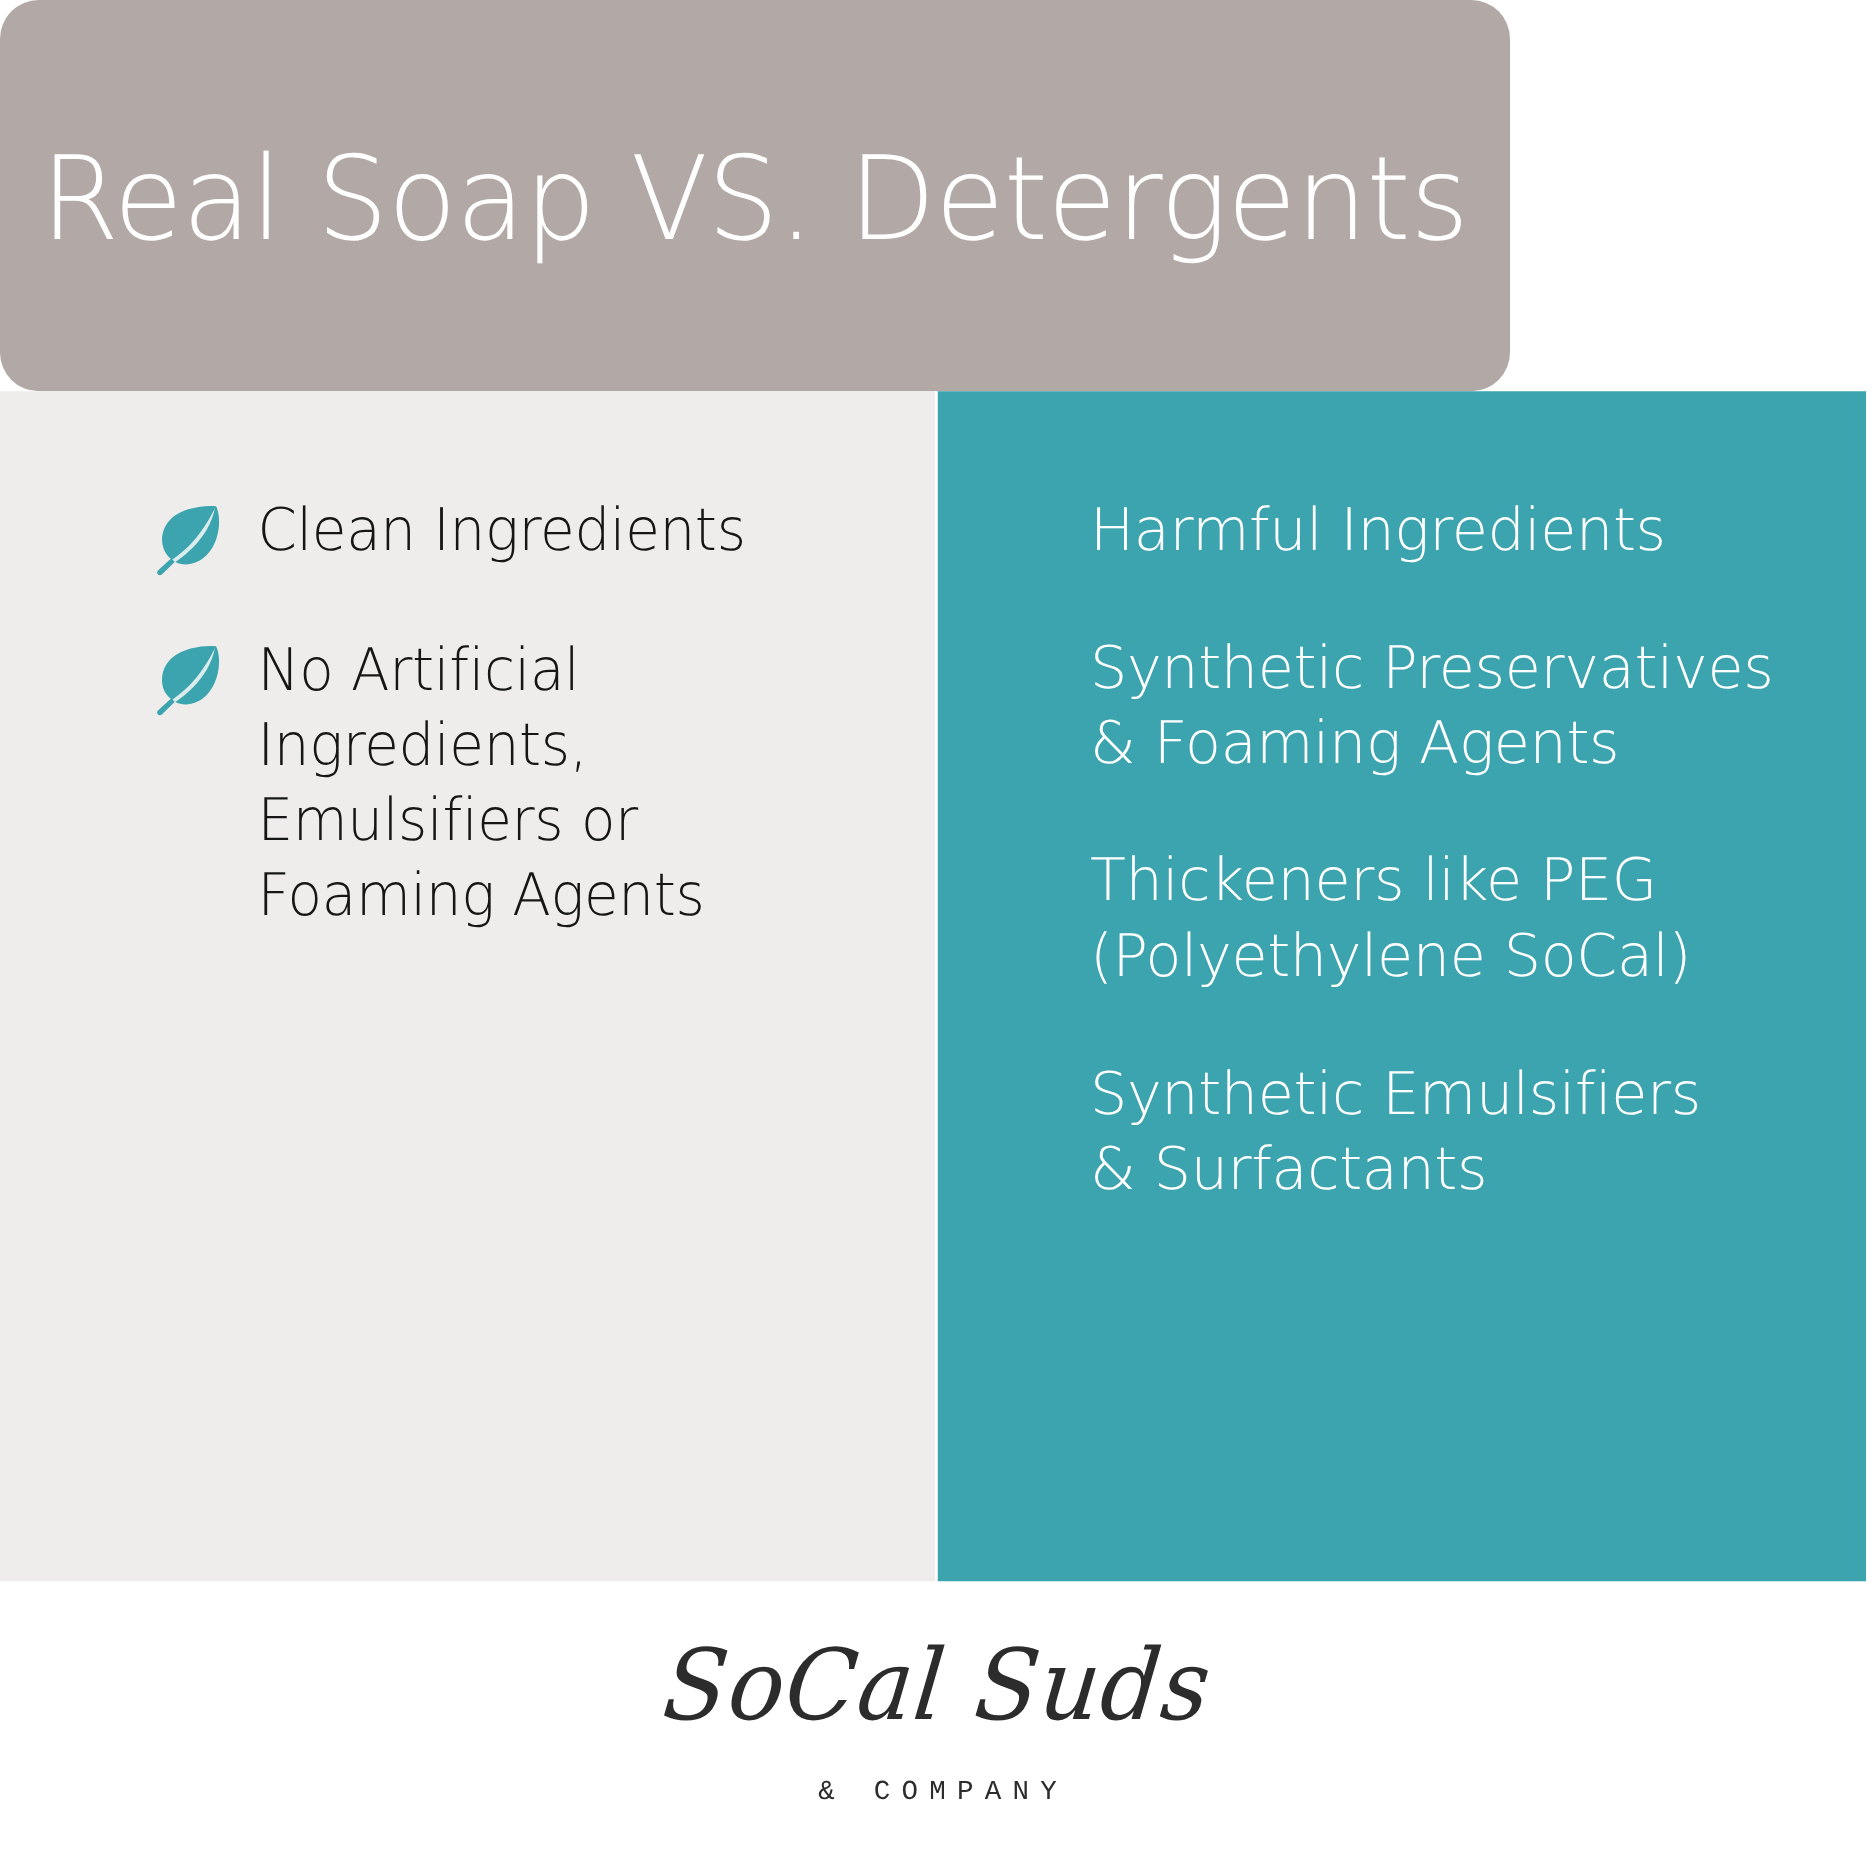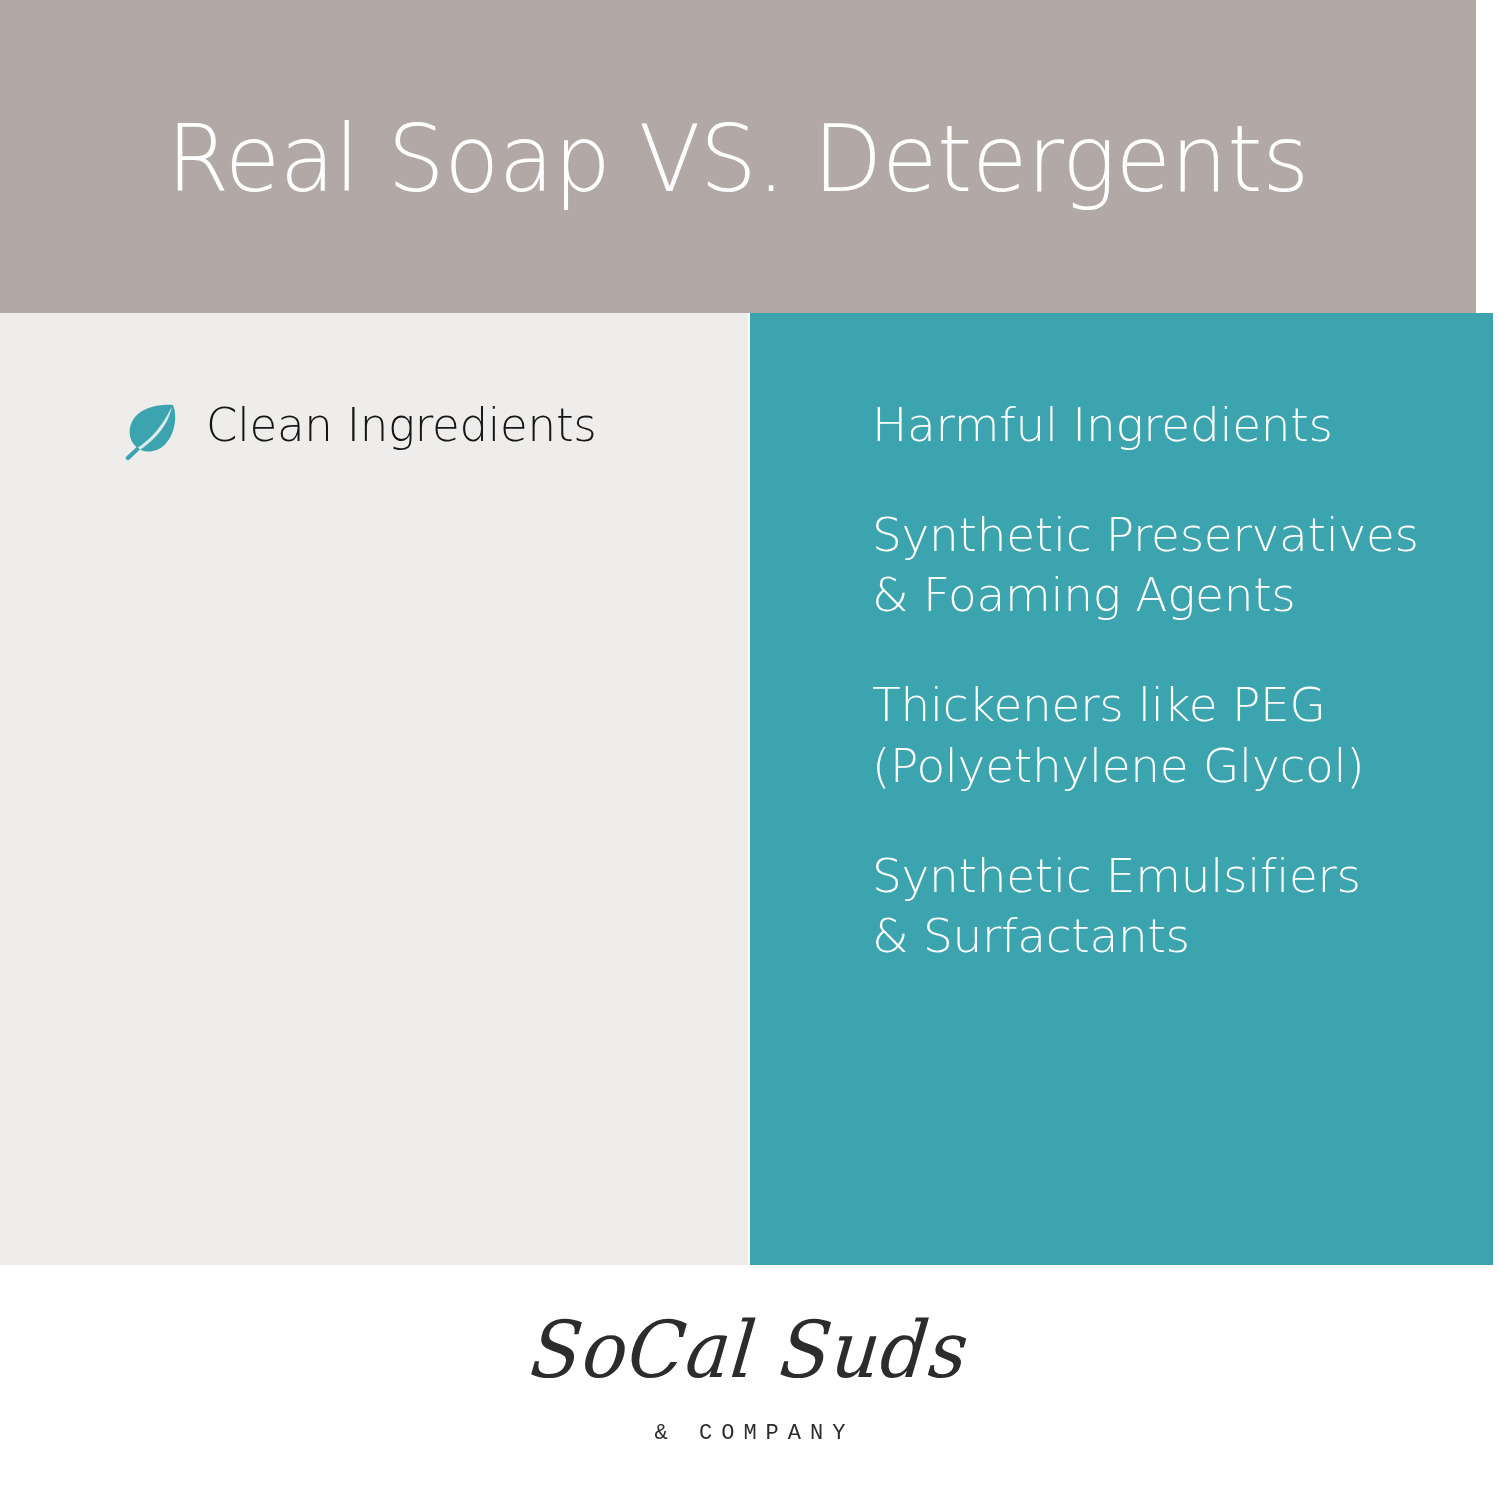--- a/index.html
+++ b/index.html
@@ -13,26 +13,27 @@
     font-family: "Liberation Sans", sans-serif;
     overflow: hidden;
     position: relative;
   }
 
   
   .header {
     position: absolute;
     left: 0;
     top: 0;
-    width: 1476px;
+    width: 1208px;
     height: 313px;
     background: #b2a9a6;
     display: flex;
     align-items: center;
     justify-content: center;
+    border-radius: 31px;
   }
   .header-title {
     color: #ffffff;
     font-family: "DejaVu Sans", sans-serif;
     font-size: 93px;
     font-weight: 300;
     letter-spacing: -0.5px;
     line-height: 1;
     white-space: nowrap;
     transform: scaleX(0.97);
@@ -205,39 +206,51 @@
           <svg viewBox="0 0 64 64" xmlns="http://www.w3.org/2000/svg">
             <path d="M52.5 4.2C44 3.2 26 5 16.2 13.6 6.4 22.3 5.9 35.5 11.4 43.6c1 1.5 2.3 2.8 3.7 3.9L4.5 57.2c-.9.9-.9 2.3 0 3.2.9.9 2.3.9 3.2 0L18.5 50c7.9 4.2 18.6 2.1 26.1-5.4C56 33.2 57 12.9 52.5 4.2z" fill="#3ca4ae"></path>
             <path d="M51.6 5.6C46.5 16 39.3 27.6 30.6 36.3 25.9 41 21 45 16.4 48.1l2.3 2.2C23.6 47 28.7 42.8 33.6 37.9 42.6 28.9 49 18.3 51.6 5.6z" fill="#e9f2f2" opacity="0.92"></path>
           </svg>
         </span>
         <span class="left-text">Clean Ingredients</span>
       </div>
 
 
 
+      <div class="left-item">
+        <span class="leaf-icon">
+          <svg viewBox="0 0 64 64" xmlns="http://www.w3.org/2000/svg">
+            <path d="M52.5 4.2C44 3.2 26 5 16.2 13.6 6.4 22.3 5.9 35.5 11.4 43.6c1 1.5 2.3 2.8 3.7 3.9L4.5 57.2c-.9.9-.9 2.3 0 3.2.9.9 2.3.9 3.2 0L18.5 50c7.9 4.2 18.6 2.1 26.1-5.4C56 33.2 57 12.9 52.5 4.2z" fill="#3ca4ae"></path>
+            <path d="M51.6 5.6C46.5 16 39.3 27.6 30.6 36.3 25.9 41 21 45 16.4 48.1l2.3 2.2C23.6 47 28.7 42.8 33.6 37.9 42.6 28.9 49 18.3 51.6 5.6z" fill="#e9f2f2" opacity="0.92"></path>
+          </svg>
+        </span>
+        <span class="left-text">No Artificial
+Ingredients,
+Emulsifiers or
+Foaming Agents</span>
+      </div>
 
     </div>
   </div>
 
   <div class="panel-right">
     <div class="right-list">
 
       <div class="right-item">
         <span class="right-text">Harmful Ingredients</span>
       </div>
 
       <div class="right-item">
         <span class="right-text">Synthetic Preservatives
 &amp; Foaming Agents</span>
       </div>
 
       <div class="right-item">
         <span class="right-text">Thickeners like PEG
-(Polyethylene Glycol)</span>
+(Polyethylene SoCal)</span>
       </div>
 
       <div class="right-item">
         <span class="right-text">Synthetic Emulsifiers
 &amp; Surfactants</span>
       </div>
 
     </div>
   </div>
 

